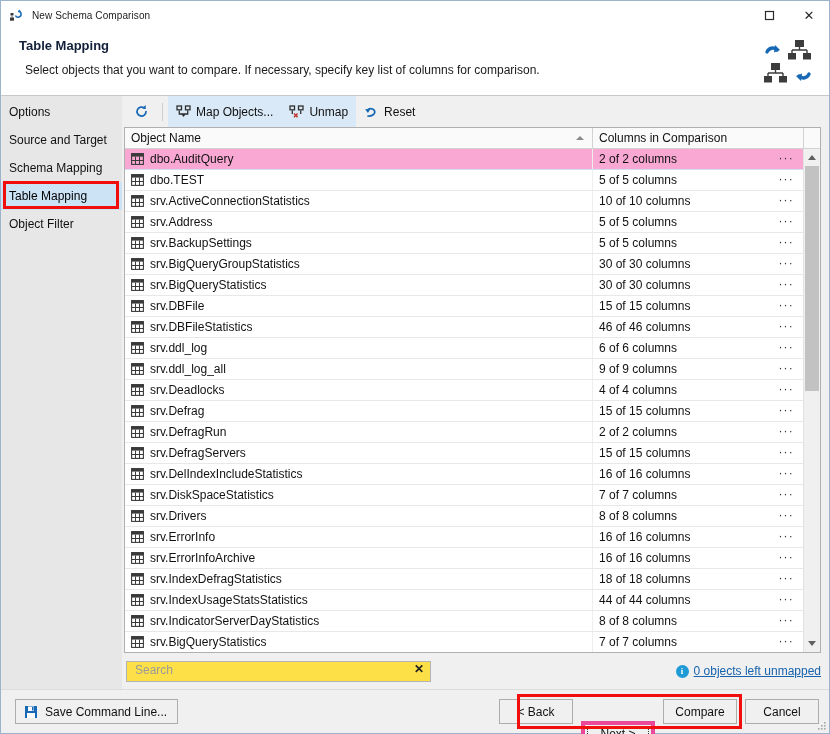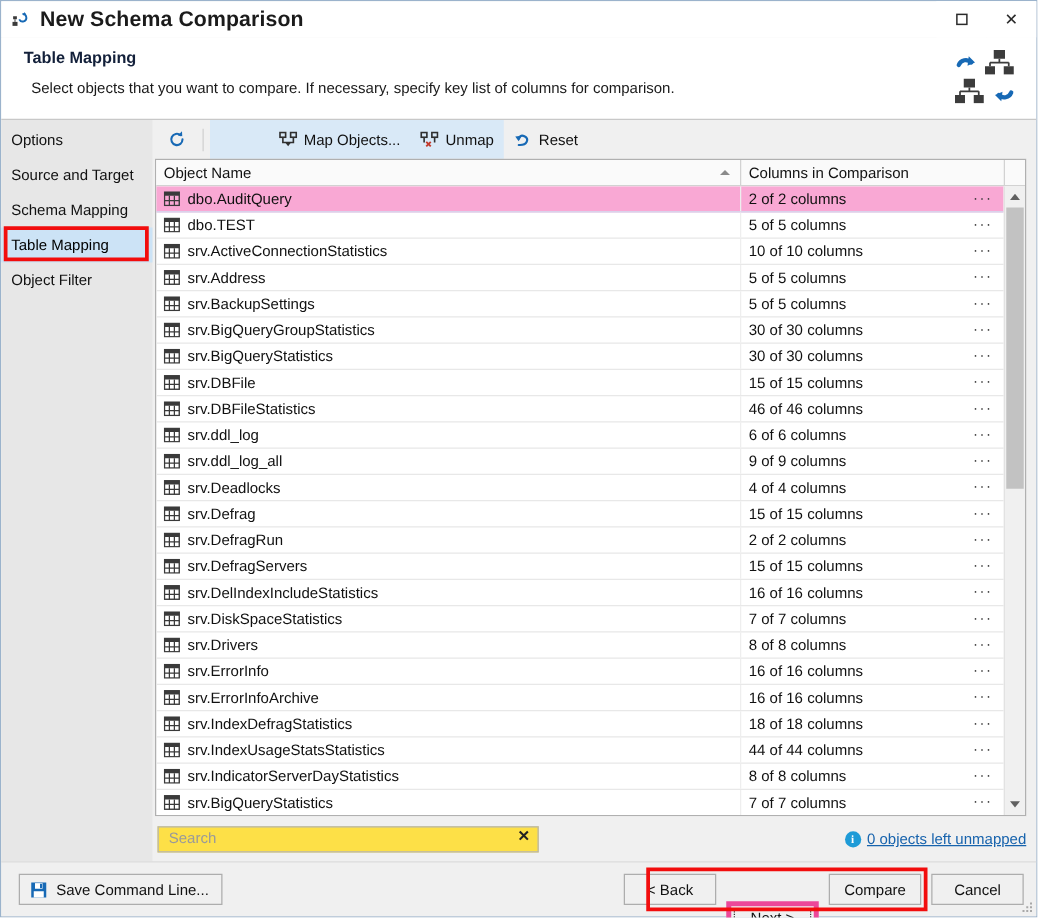--- a/index.html
+++ b/index.html
@@ -39,24 +39,23 @@
     position: relative;
   }
   #titlebar .tb-icon {
     margin-left: 8px;
     margin-right: 7px;
     width: 16px;
     height: 16px;
     display: block;
   }
   #titlebar .tb-title {
-    font-size: 17px;
+    font-size: 10px;
     color: #1b1b1b;
     letter-spacing: 0.1px;
-    font-weight: bold;
   }
   .win-btns {
     position: absolute;
     right: 0;
     top: 0;
     height: 29px;
     display: flex;
   }
   .win-btn {
     width: 40px;
@@ -186,21 +185,20 @@
     height: 18px;
     background: #cfcfcf;
     margin: 0 5px;
   }
   .tb-hl {
     background: #d9e9f7;
     display: flex;
     align-items: center;
     height: 39px;
     border-radius: 1px;
-    padding-left: 47px;
   }
 
   
   #gridwrap {
     flex: 1 1 auto;
     border: 1px solid #b0b0b0;
     background: #ffffff;
     display: flex;
     flex-direction: column;
     min-height: 0;

